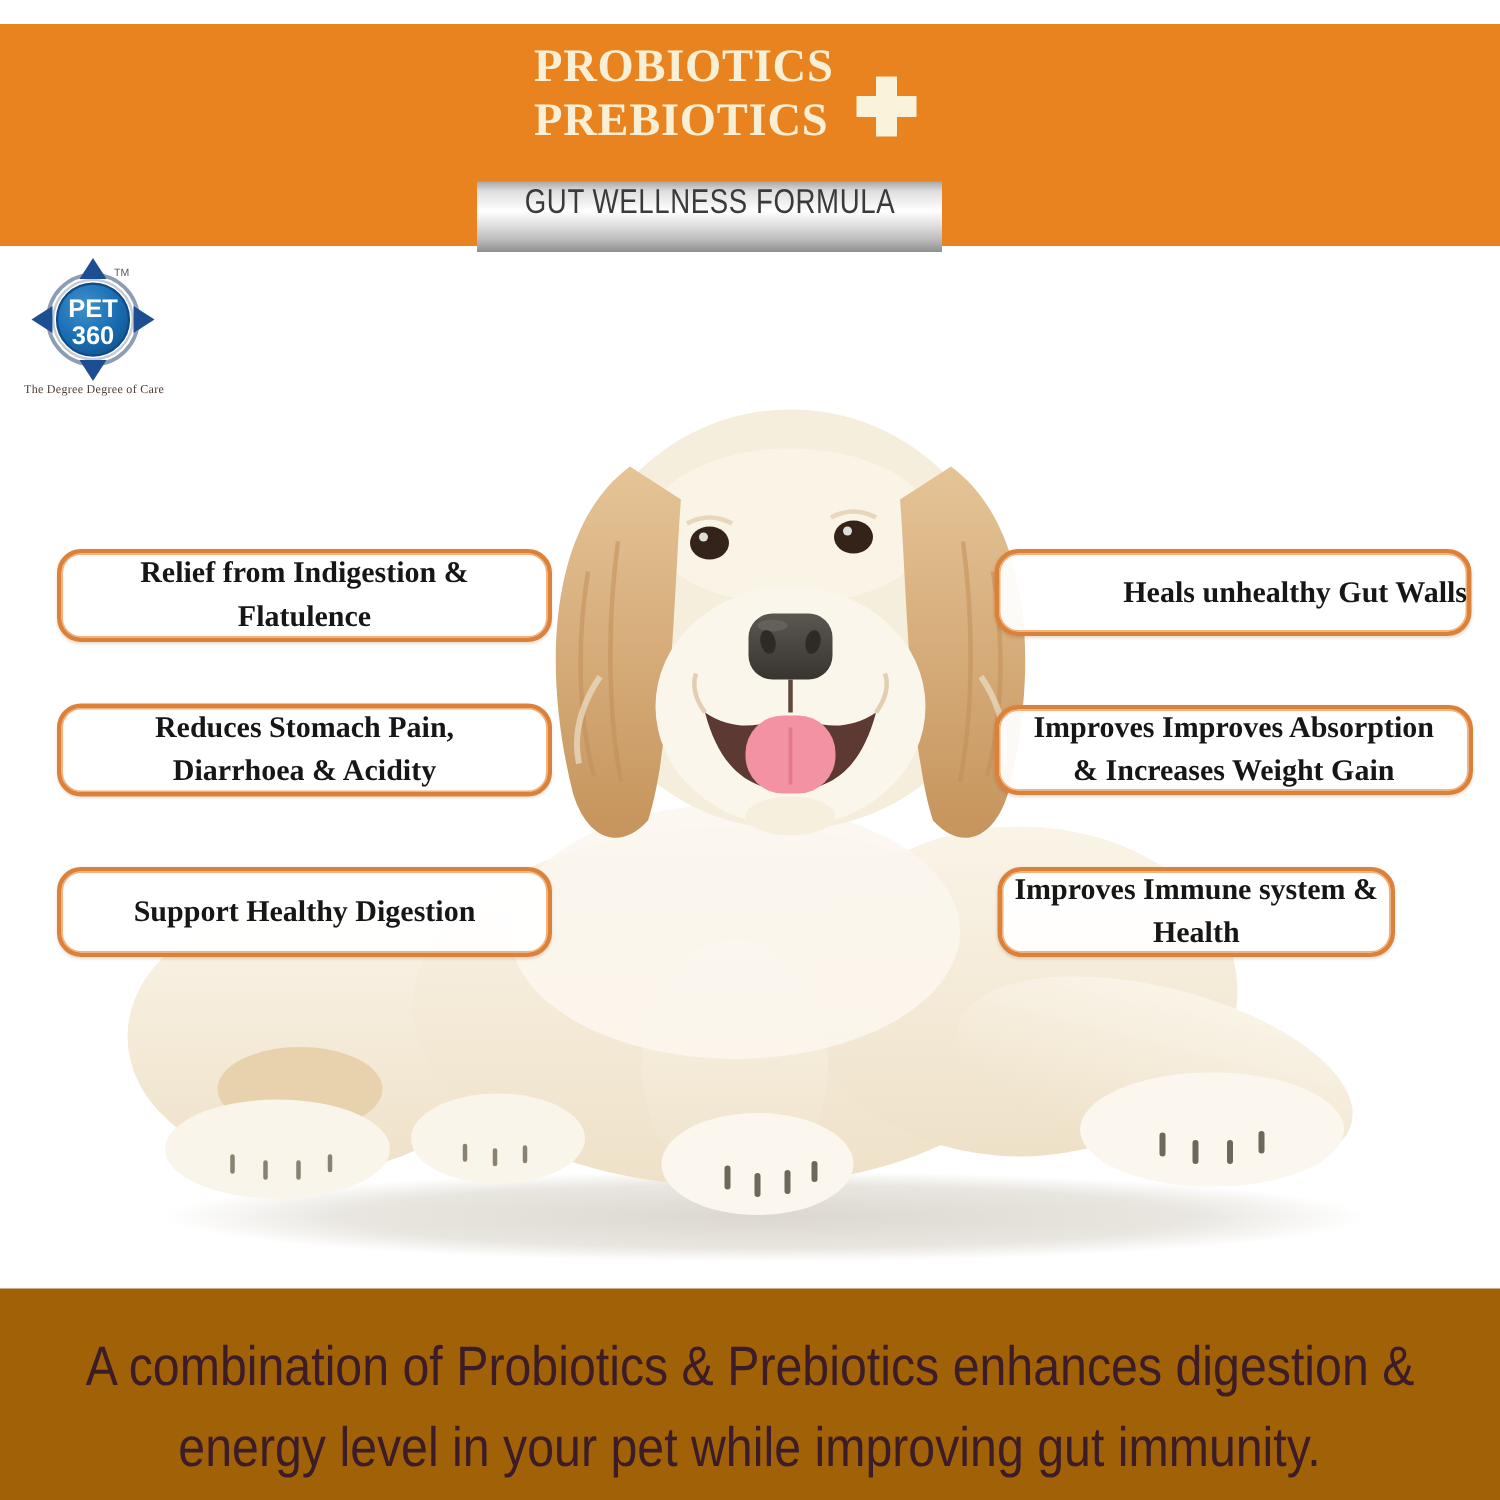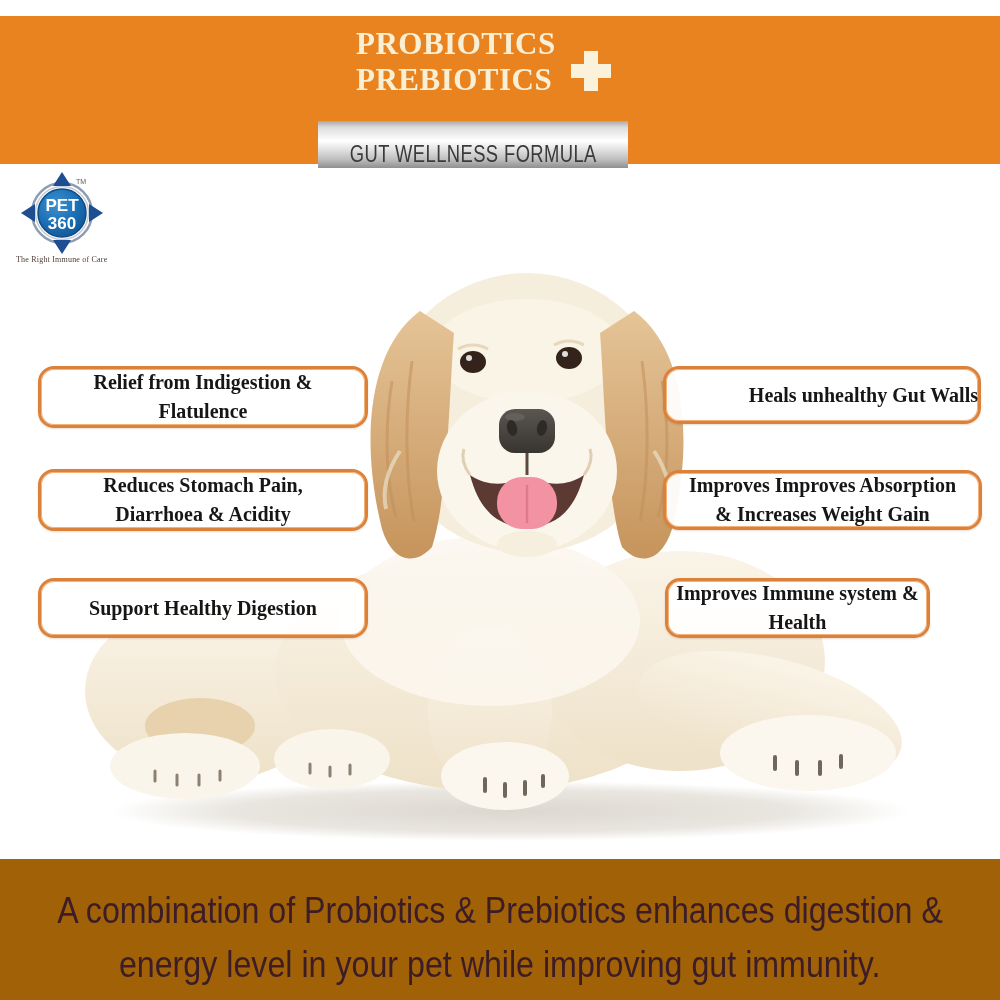--- a/index.html
+++ b/index.html
@@ -18,21 +18,21 @@
     color:#F8EFD5;font-family:"Liberation Serif",serif;font-weight:700;
     font-size:31px;line-height:36px;letter-spacing:.5px;white-space:nowrap;
   }
   .plus-icon{position:absolute;left:571px;top:35px;width:40px;height:40px;}
   .plus-icon .bar-v{position:absolute;left:13px;top:0;width:14px;height:40px;background:#FAF2DB;}
   .plus-icon .bar-h{position:absolute;left:0;top:13px;width:40px;height:14px;background:#FAF2DB;}
   
   .formula-banner{
     position:absolute;left:318px;top:105px;width:310px;height:47px;
     background:linear-gradient(180deg,#a8a8a8 0%,#dedede 14%,#ffffff 42%,#e3e3e3 60%,#bdbdbd 82%,#8f8f8f 100%);
-    display:flex;align-items:flex-end;justify-content:center;
+    display:flex;align-items:flex-start;justify-content:center;
   }
   .formula-banner span{
     display:block;color:#3A3A3A;font-size:23px;font-weight:400;letter-spacing:.5px;
     transform:scaleX(.8);transform-origin:50% 50%;white-space:nowrap;
   }
   
   .brand-logo{position:absolute;left:20px;top:155px;width:130px;height:100px;}
   .brand-tagline{
     position:absolute;left:16px;top:239px;width:130px;
     font-family:"Liberation Serif",serif;font-size:8px;color:#4E3C33;letter-spacing:.2px;
@@ -48,21 +48,21 @@
     display:flex;flex-direction:column;align-items:center;justify-content:center;
     font-family:"Liberation Serif",serif;font-weight:700;color:#161616;
     font-size:20px;line-height:29px;text-align:center;
   }
   .benefit-box div{white-space:nowrap;}
   .box-l1{left:38px;top:350px;width:330px;height:62px;}
   .box-l2{left:38px;top:453px;width:330px;height:62px;}
   .box-l3{left:38px;top:562px;width:330px;height:60px;}
   .box-r1{left:663px;top:350px;width:318px;height:58px;align-items:flex-end;}
   .box-r2{left:663px;top:454px;width:319px;height:60px;}
-  .box-r3{left:665px;top:562px;width:265px;height:60px;border-radius:15px;}
+  .box-r3{left:665px;top:562px;width:265px;height:60px;}
   
   .footer-band{
     position:absolute;left:0;top:843px;width:1000px;height:157px;
     background:#a16207;
     display:flex;flex-direction:column;align-items:center;justify-content:center;gap:0;
   }
   .footer-band .line{
     display:block;color:#3B1C27;font-size:37px;line-height:54px;font-weight:400;
     transform:scaleX(.87);transform-origin:50% 50%;white-space:nowrap;text-align:center;
   }
@@ -103,21 +103,21 @@
       <polygon points="42,1 33,15 51,15" fill="#1C4E91"></polygon>
       <polygon points="42,83 33,69 51,69" fill="#1C4E91"></polygon>
       <polygon points="1,42 15,33 15,51" fill="#1C4E91"></polygon>
       <polygon points="83,42 69,33 69,51" fill="#1C4E91"></polygon>
       <circle cx="42" cy="42" r="24" fill="url(#logoBlue)" stroke="#0F4C86" stroke-width="1.5"></circle>
     </g>
     <text x="42" y="40" text-anchor="middle" font-family="Liberation Sans, sans-serif" font-size="17" font-weight="bold" fill="#FFFFFF">PET</text>
     <text x="42" y="58" text-anchor="middle" font-family="Liberation Sans, sans-serif" font-size="17" font-weight="bold" fill="#FFFFFF">360</text>
     <text x="56" y="13" font-family="Liberation Sans, sans-serif" font-size="7" fill="#5A5A5A">TM</text>
   </svg>
-  <div class="brand-tagline">The Right Immune of Care</div>
+  <div class="brand-tagline">The Degree Degree of Care</div>
 
   <svg class="puppy" viewBox="0 0 880 600" aria-label="Golden Retriever puppy lying down facing viewer with tongue out">
     <defs>
       <radialGradient id="shadowG" cx="50%" cy="50%" r="50%">
         <stop offset="0%" stop-color="#DCD8D0"></stop>
         <stop offset="70%" stop-color="#E9E6E0"></stop>
         <stop offset="100%" stop-color="#E9E6E0" stop-opacity="0"></stop>
       </radialGradient>
       <linearGradient id="creamG" x1="0" y1="0" x2="0" y2="1">
         <stop offset="0%" stop-color="#FAF4E8"></stop>

